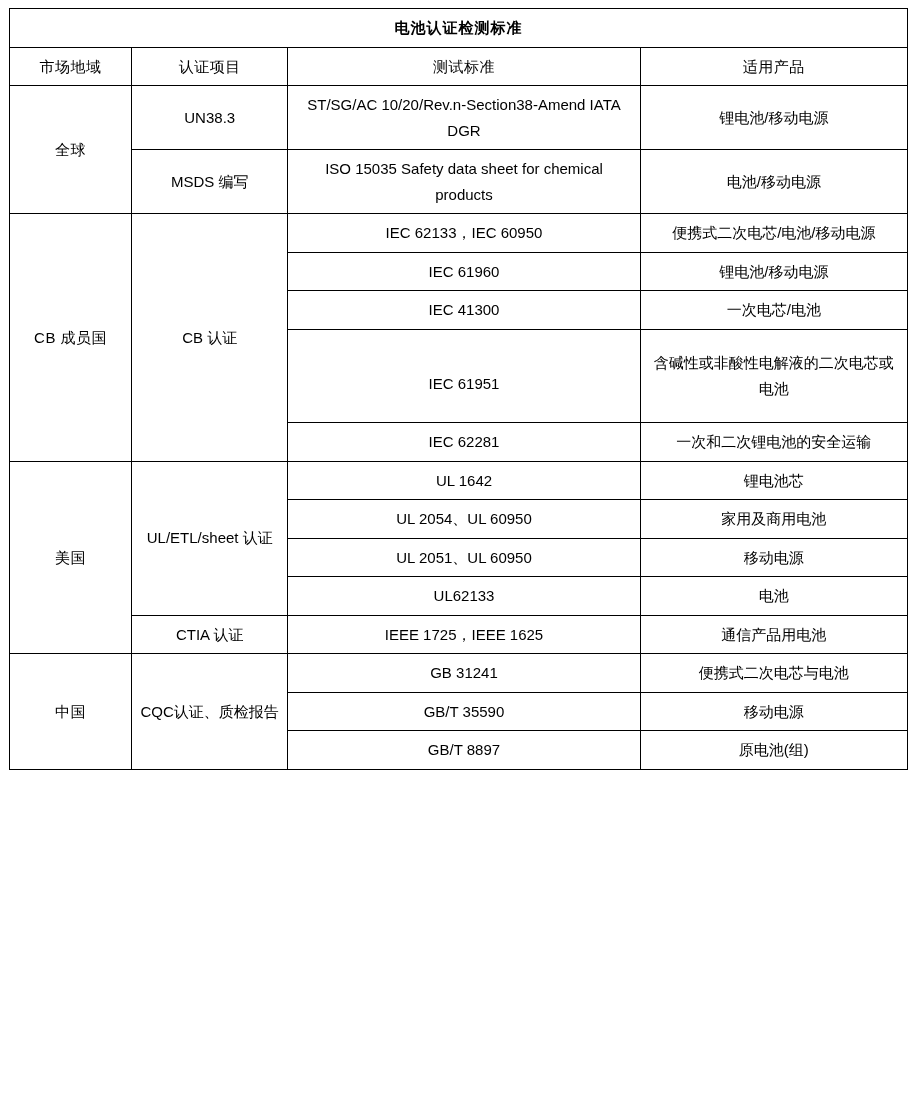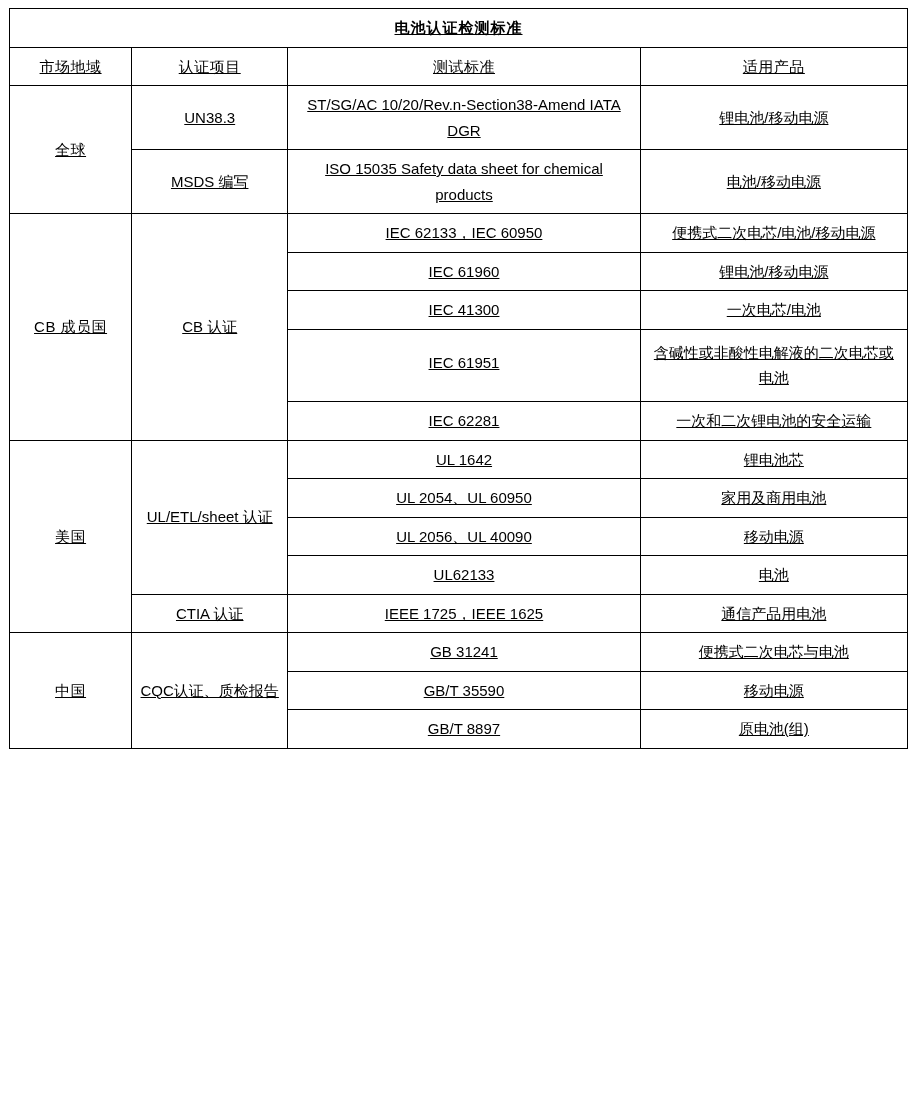--- a/index.html
+++ b/index.html
@@ -12,21 +12,20 @@
     height: 1106px;
     font-family: "Liberation Sans", "DejaVu Sans", sans-serif;
     color: #000000;
     -webkit-font-smoothing: antialiased;
   }
   .sheet {
     width: 917px;
     height: 1106px;
     box-sizing: border-box;
     padding: 8px 9px 0 9px;
-    text-decoration: underline;
   }
   table.cert-table {
     width: 899px;
     border-collapse: collapse;
     table-layout: fixed;
   }
   table.cert-table td {
     border: 1px solid #000000;
     text-align: center;
     vertical-align: middle;
@@ -114,21 +113,21 @@
         <td class="std-cell">IEC 61960</td>
         <td class="prod-cell">锂电池/移动电源</td>
       </tr>
 
       <tr>
         <td class="std-cell">IEC 41300</td>
         <td class="prod-cell">一次电芯/电池</td>
       </tr>
 
       <tr>
-        <td class="std-cell" style="padding-top:20px;padding-bottom:26px;">IEC 61951</td>
+        <td class="std-cell" style="padding-top:41px;padding-bottom:26px;">IEC 61951</td>
         <td class="prod-cell">含碱性或非酸性电解液的二次电芯或电池</td>
       </tr>
 
       <tr>
         <td class="std-cell">IEC 62281</td>
         <td class="prod-cell">一次和二次锂电池的安全运输</td>
       </tr>
 
       <tr>
         <td class="region-cell" rowspan="5">美国</td>
@@ -136,21 +135,21 @@
         <td class="std-cell">UL 1642</td>
         <td class="prod-cell">锂电池芯</td>
       </tr>
 
       <tr>
         <td class="std-cell">UL 2054、UL 60950</td>
         <td class="prod-cell">家用及商用电池</td>
       </tr>
 
       <tr>
-        <td class="std-cell">UL 2056、UL 40090</td>
+        <td class="std-cell">UL 2051、UL 60950</td>
         <td class="prod-cell">移动电源</td>
       </tr>
 
       <tr>
         <td class="std-cell">UL62133</td>
         <td class="prod-cell">电池</td>
       </tr>
 
       <tr>
         <td class="project-cell">CTIA 认证</td>

